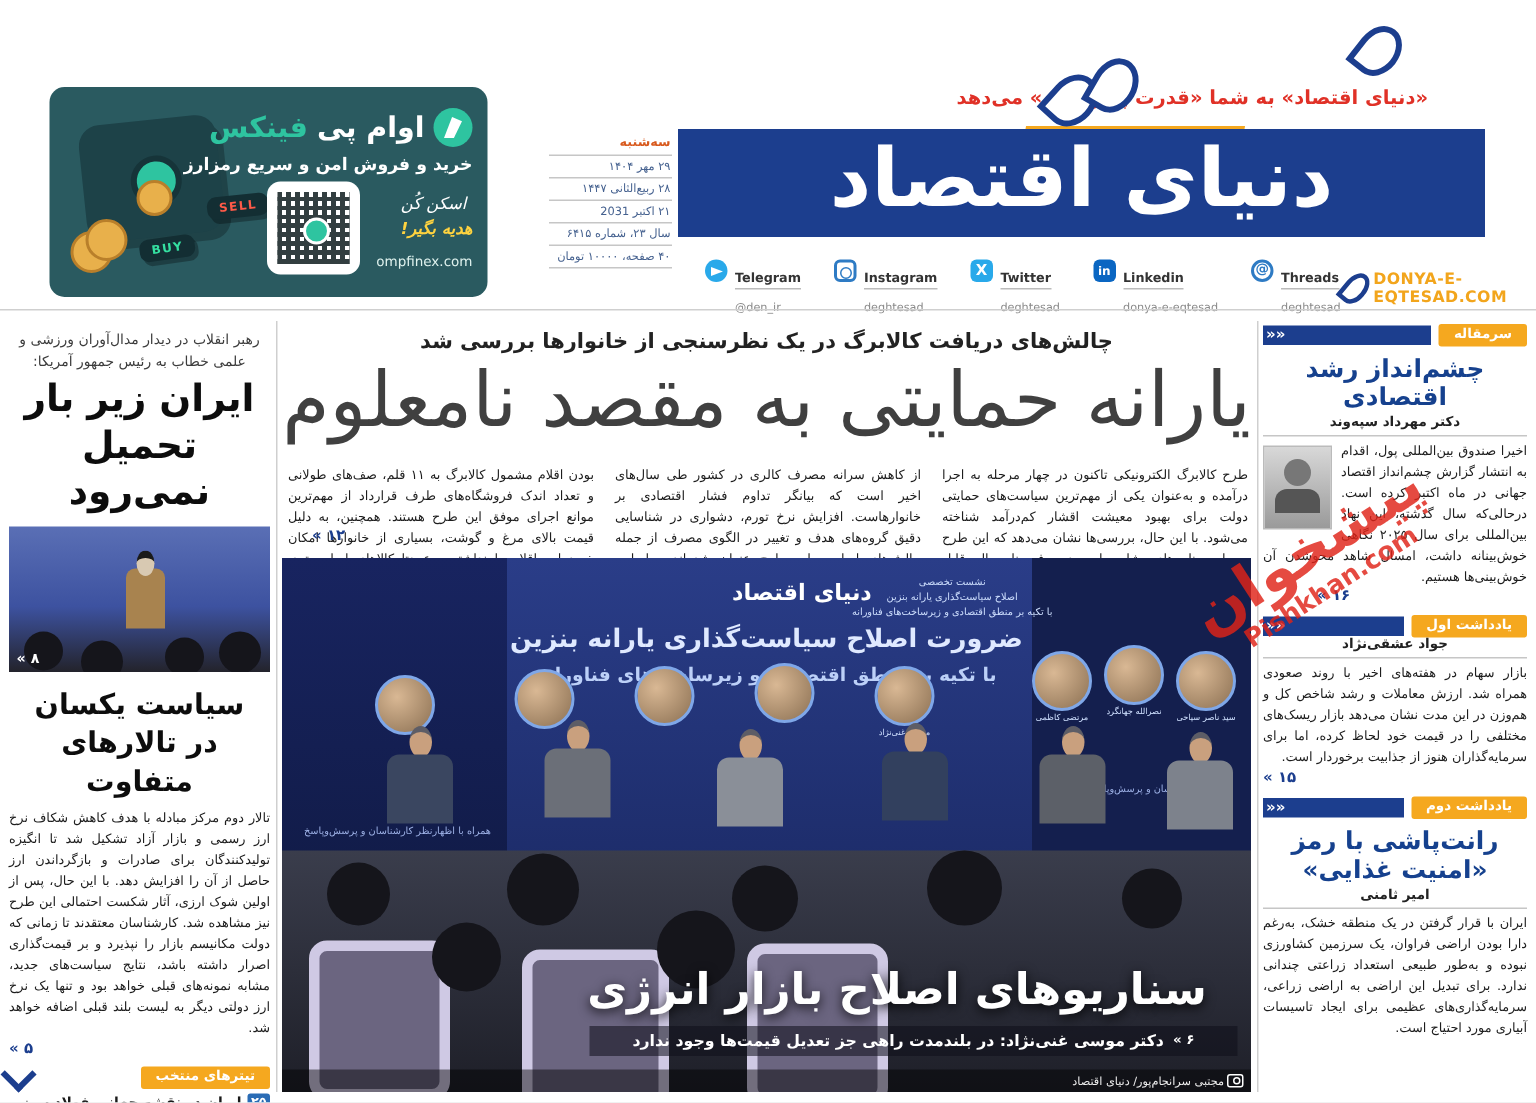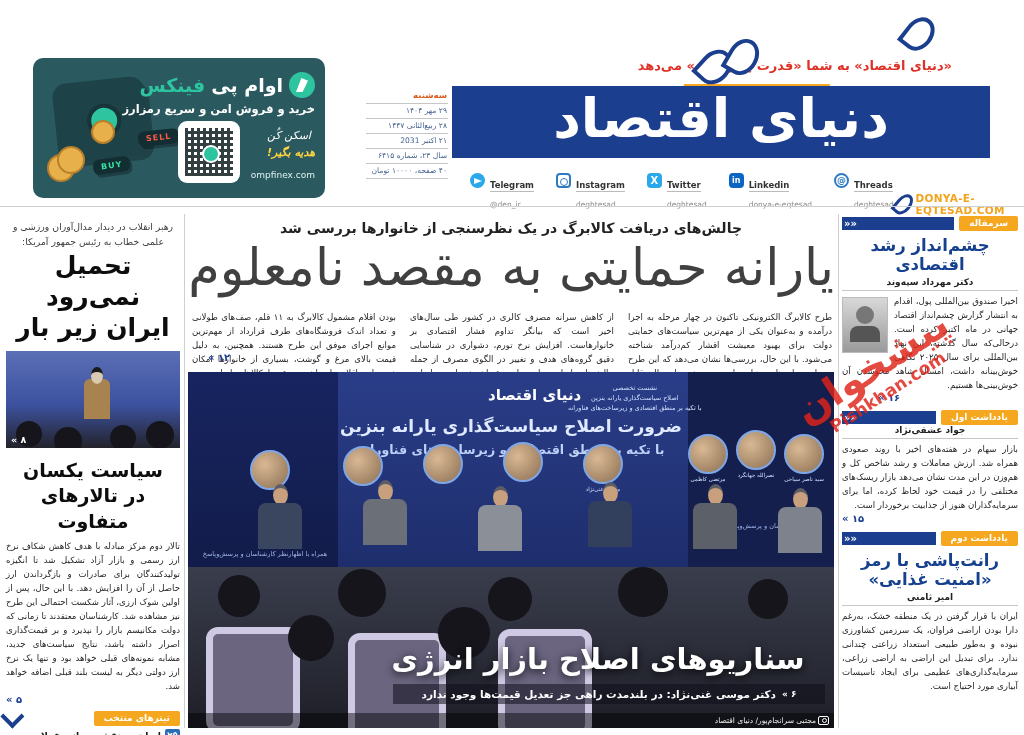--- a/index.html
+++ b/index.html
@@ -44,21 +44,21 @@
   .soc .nm{font-size:8.5px;font-weight:bold;color:#333;border-bottom:1px solid #bbb;padding-bottom:1px;}
   .soc .hd{font-size:7.5px;color:#8a8a8a;}
   .sic{width:15px;height:15px;flex:0 0 auto;border-radius:4px;position:relative;}
   .sic.tg{background:#29a9ea;border-radius:50%;}
   .sic.tg:after{content:"";position:absolute;left:4px;top:4.5px;width:0;height:0;border-left:8px solid #fff;border-top:3.5px solid transparent;border-bottom:3.5px solid transparent;}
   .sic.ig{border:2px solid #2e7bc4;width:11px;height:11px;}
   .sic.ig:after{content:"";position:absolute;left:2.5px;top:2.5px;width:6px;height:6px;border:1.5px solid #2e7bc4;border-radius:50%;}
   .sic.tw{background:#29a9ea;color:#fff;font-size:10px;font-weight:bold;text-align:center;line-height:15px;}
   .sic.li{background:#0a66c2;color:#fff;font-size:8px;font-weight:bold;text-align:center;line-height:15px;}
   .sic.th{border:2px solid #2e7bc4;border-radius:50%;width:11px;height:11px;color:#2e7bc4;font-size:9px;font-weight:bold;text-align:center;line-height:11px;}
-  .dm-logo{left:896px;top:192px;display:flex;align-items:center;gap:4px;direction:ltr;}
+  .dm-logo{left:896px;top:180px;display:flex;align-items:center;gap:4px;direction:ltr;}
   .dm-drop{width:13px;height:17px;border:3px solid #1c3e8e;border-radius:65% 65% 65% 0;transform:rotate(40deg);background:#fff;}
   .dm-txt{color:#f2a51c;font-weight:bold;font-size:10.5px;letter-spacing:.3px;}
   .hdiv{left:0;top:206px;width:1024px;height:1px;background:#cfcfcf;}
   .vrule{width:1px;background:#cfcfcf;top:214px;height:514px;}
   
   .pill{background:#f5a81f;color:#fff;font-size:9px;font-weight:bold;padding:2px 10px 3px;border-radius:2px;flex:0 0 auto;}
   .lblrow{display:flex;align-items:center;gap:5px;}
   .navybar{flex:1;height:13px;background:#1c3e8e;display:flex;align-items:center;justify-content:flex-end;}
   .navybar .chev{color:#fff;font-size:10px;font-weight:bold;padding-left:2px;line-height:11px;}
   .pref{direction:ltr;text-align:left;color:#1c3e8e;font-weight:bold;font-size:10px;}
@@ -309,22 +309,22 @@
     </div>
     <div class="credit">
       <span class="cam"></span>
       <span class="t">مجتبی سرانجام‌پور/ دنیای اقتصاد</span>
     </div>
   </div>
 
   <div class="abs lcol">
     <div class="l-kicker">رهبر انقلاب در دیدار مدال‌آوران ورزشی و علمی خطاب به رئیس جمهور آمریکا:</div>
     <div class="l-head">
+      <div>ایران زیر بار</div>
       <div>تحمیل نمی‌رود</div>
-      <div>ایران زیر بار</div>
     </div>
     <div class="l-photo">
       <div class="leader"></div>
       <div class="ahead" style="left:10px;top:70px;width:26px;height:26px;position:absolute;"></div>
       <div class="ahead" style="left:48px;top:76px;width:28px;height:28px;position:absolute;"></div>
       <div class="ahead" style="left:104px;top:74px;width:26px;height:26px;position:absolute;"></div>
       <div class="ahead" style="left:140px;top:70px;width:28px;height:28px;position:absolute;"></div>
       <div class="l-ref">« ۸</div>
     </div>
     <div class="l-head2">

